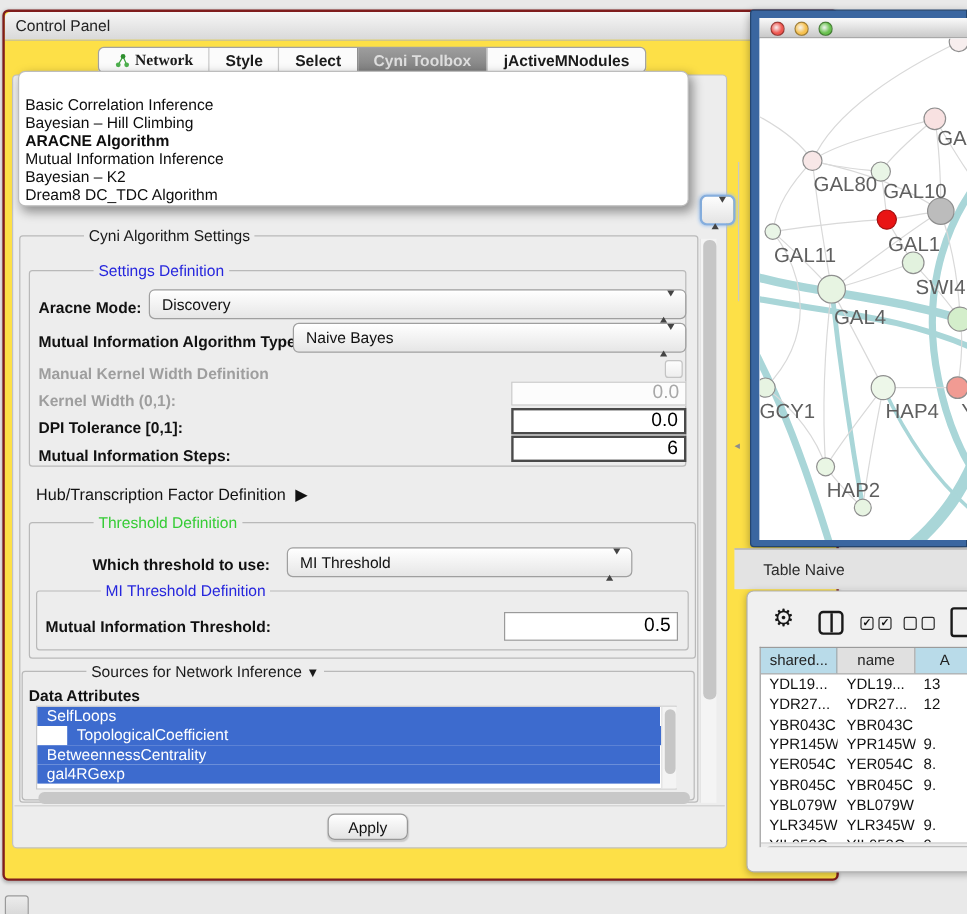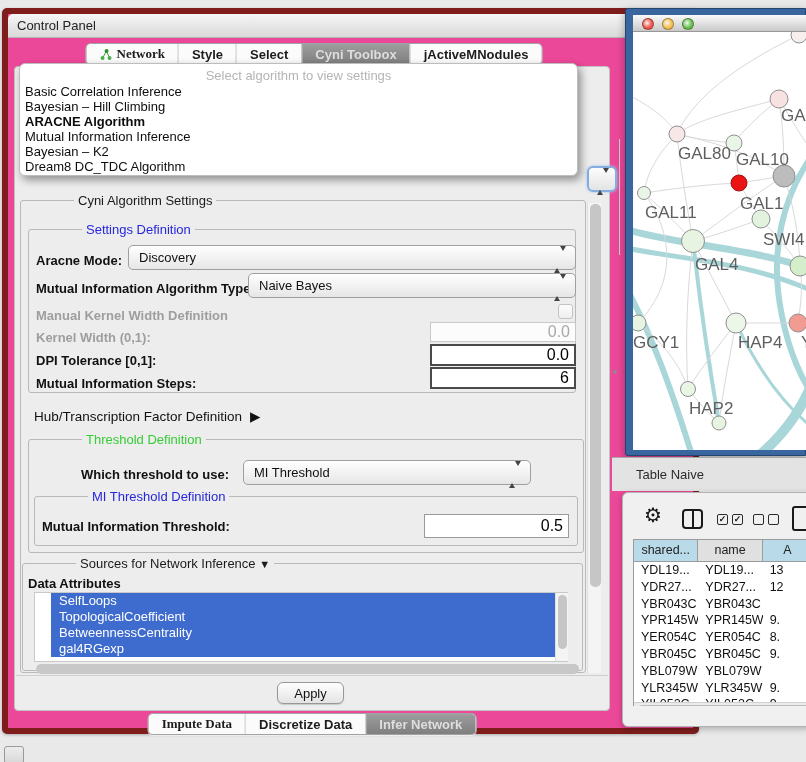--- a/index.html
+++ b/index.html
@@ -2,21 +2,21 @@
 <html><head>
 <meta charset="utf-8">
 <style>
   * { margin:0; padding:0; box-sizing:border-box; }
   html,body { background:#e9e9e9; }
   #root { position:relative; width:806px; height:762px; overflow:hidden;
           font-family:"Liberation Sans", sans-serif; color:#1a1a1a; background:#e9e9e9; }
 
   
   .cp { position:absolute; left:2px; top:8px; width:697px; height:726px;
-        background:#ec4899; border:6px solid #7f1d1d; border-radius:5px;
+        background:#fde047; border:2px solid #7f1d1d; border-radius:5px;
         box-shadow:0 1px 3px rgba(0,0,0,.25); }
   .cp-titlebar { position:absolute; left:0; top:0; right:0; height:24px;
         background:linear-gradient(#f6f6f6,#d9d9d9); border-bottom:1px solid #b5b5b5;
         border-radius:5px 5px 0 0; }
   .cp-title { position:absolute; left:9px; top:4px; font-size:13px; color:#222; }
   .cp-float { position:absolute; right:29px; top:7px; width:9px; height:9px;
         border:1.5px solid #333; background:transparent; }
   .cp-close { position:absolute; right:8px; top:3px; font-size:12px; font-weight:bold; color:#222; cursor:default; }
 
   
@@ -70,21 +70,21 @@
   .fld.dis { border:1px solid #c9c9c9; color:#a8a8a8; background:#fcfcfc; }
   .fld.thin { border:1px solid #9a9a9a; }
 
   .chk { position:absolute; width:15px; height:15px; border:1px solid #c4c4c4; border-radius:3px;
         background:linear-gradient(#fdfdfd,#eee); }
 
   .arrow-r { display:inline-block; margin-left:8px; color:#111; }
 
   
   .attr-list { position:absolute; left:28px; top:585px; width:534px; height:70px; background:#fff;
-        border:1px solid #c9c9c9; overflow:hidden;padding-left:16px; }
+        border:1px solid #c9c9c9; overflow:hidden; }
   .attr-list .item { width:519px; height:16px; line-height:16px; font-size:13px; color:#fff;
         padding-left:8px; }
   .vtrack { position:absolute; background:#f4f4f4; border-left:1px solid #e0e0e0; }
   .vthumb { position:absolute; background:#c6c6c6; border-radius:5px; }
   .hthumb { position:absolute; background:#c8c8c8; border-radius:5px; }
 
   .apply-sep { position:absolute; left:9px; top:668px; width:594px; height:1px; background:#cfcfcf; }
   .apply-btn { position:absolute; left:270px; top:675px; width:67px; height:22px; border:1px solid #989898;
         border-radius:6px; background:linear-gradient(#ffffff,#e3e3e3); font-size:13px; color:#111;
         font-family:"Liberation Sans",sans-serif; box-shadow:0 1px 1px rgba(0,0,0,.15); }
@@ -225,60 +225,48 @@
       <span class="lbl" style="left:27px; top:452px;">Mutual Information Threshold:</span>
       <input class="fld thin" style="left: 409px; top: 447px; width: 145px; height: 24px;" value="0.5">
 
       <div class="grp" style="left:7px; top:496px; width:561px; height:108px;"></div>
       <span class="grp-legend" style="left:15px; top:489px;"><span>Sources for Network Inference</span> <span style="font-size:11px;">▼</span></span>
 
       <span class="lbl" style="left:13px; top:509px;">Data Attributes</span>
 
       <div class="attr-list" style="left:19px; top:525px;" id="attr-list">
           <div class="item" style="background: rgb(61, 107, 206);">SelfLoops</div>
-          <div class="item" style="background: rgb(61, 107, 206);">TopologicalCoefficient</div>
+          <div class="item" style="background: rgb(61, 107, 206); margin-left: 25px;">TopologicalCoefficient</div>
           <div class="item" style="background: rgb(61, 107, 206);">BetweennessCentrality</div>
           <div class="item" style="background: rgb(61, 107, 206);">gal4RGexp</div>
         </div>
       <div class="vtrack" style="left:540px; top:526px; width:13px; height:68px;">
         <div class="vthumb" style="left:1.5px; top:2px; width:9px; height:54px;"></div>
       </div>
       <div class="hthumb" style="left:21px; top:597px; width:543px; height:10px;"></div>
 
       <div class="vtrack" style="left:572px; top:136px; width:14px; height:470px;">
         <div class="vthumb" style="left:1.5px; top:1px; width:11px; height:383px;"></div>
       </div>
 
       <div class="apply-sep" style="left:1px; top:608px; width:592px;"></div>
       <button class="apply-btn" style="left:262px; top:615px;">Apply</button>
     </div>
 
     <div class="dd" style="left:11px; top:49px;">
-      <div class="dd-ph">Select algorithm to view settings</div>
       <ul class="dd-list" id="algo-list">
           <li class="">Basic Correlation Inference</li>
           <li class="">Bayesian – Hill Climbing</li>
           <li class="sel">ARACNE Algorithm</li>
           <li class="">Mutual Information Inference</li>
           <li class="">Bayesian – K2</li>
           <li class="">Dream8 DC_TDC Algorithm</li>
         </ul>
     </div>
 
-    <div class="seg" id="bottom-tabs">
-        <span class="tab">
-          <span>Impute Data</span>
-        </span>
-        <span class="tab">
-          <span>Discretize Data</span>
-        </span>
-        <span class="tab sel">
-          <span>Infer Network</span>
-        </span>
-      </div>
   </div>
 
   <div class="mini-icon"></div>
   <span class="resize-arrow">◂</span>
 
   <div class="nw">
     <div class="nw-inner">
       <div class="nw-titlebar">
         <span class="light" id="light-close" style="left: 9px; background: radial-gradient(circle at 4px 4px, rgba(255, 255, 255, 0.69), rgb(240, 86, 79) 55%); border: 0.5px solid rgba(0, 0, 0, 0.35);"></span>
         <span class="light" id="light-min" style="left: 29px; background: radial-gradient(circle at 4px 4px, rgba(255, 255, 255, 0.69), rgb(246, 192, 78) 55%); border: 0.5px solid rgba(0, 0, 0, 0.35);"></span>

